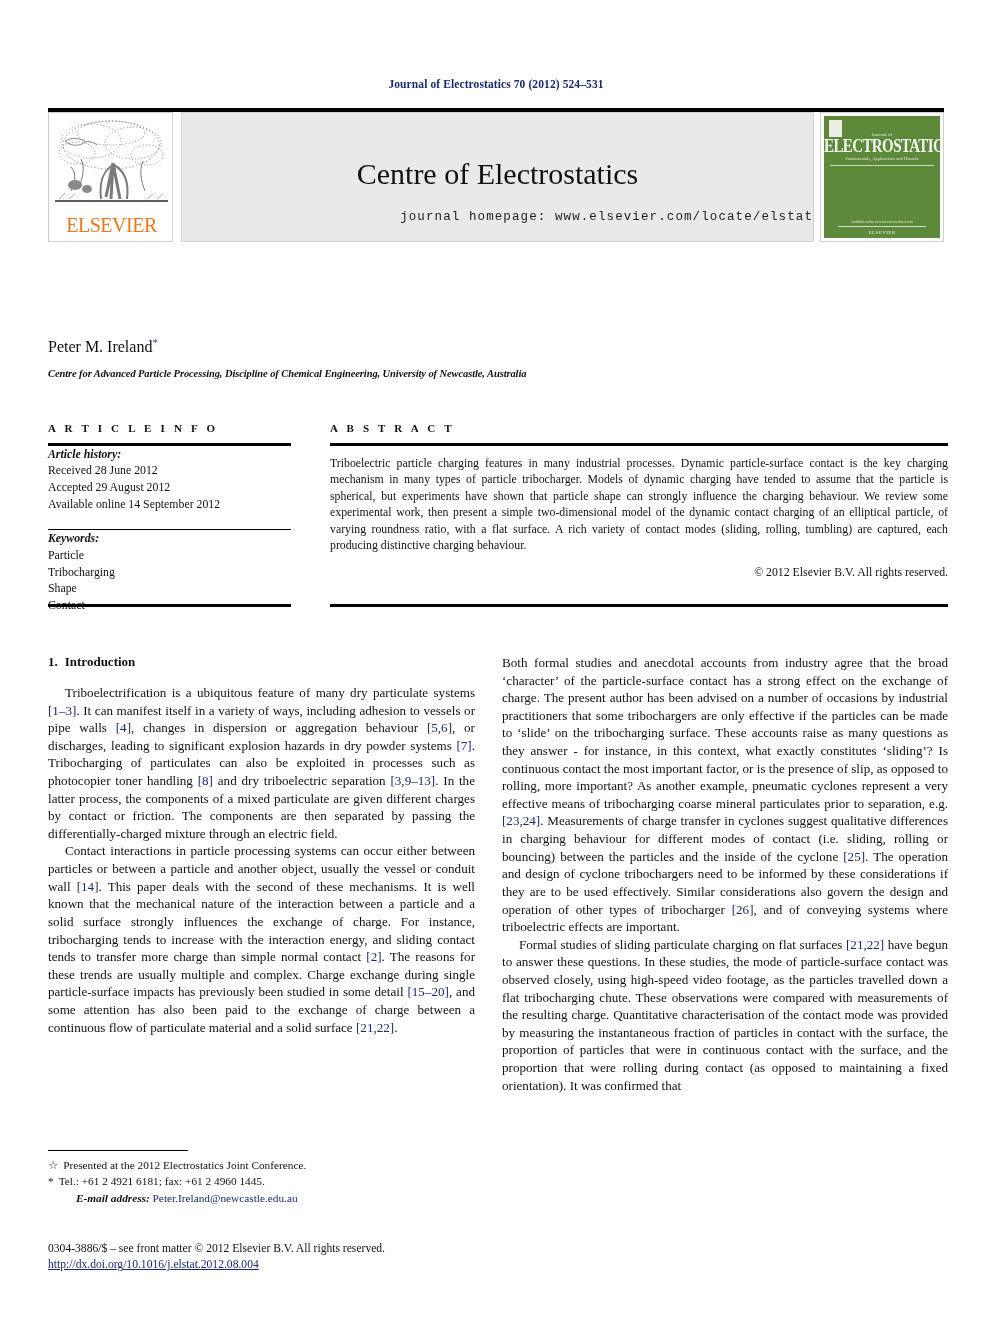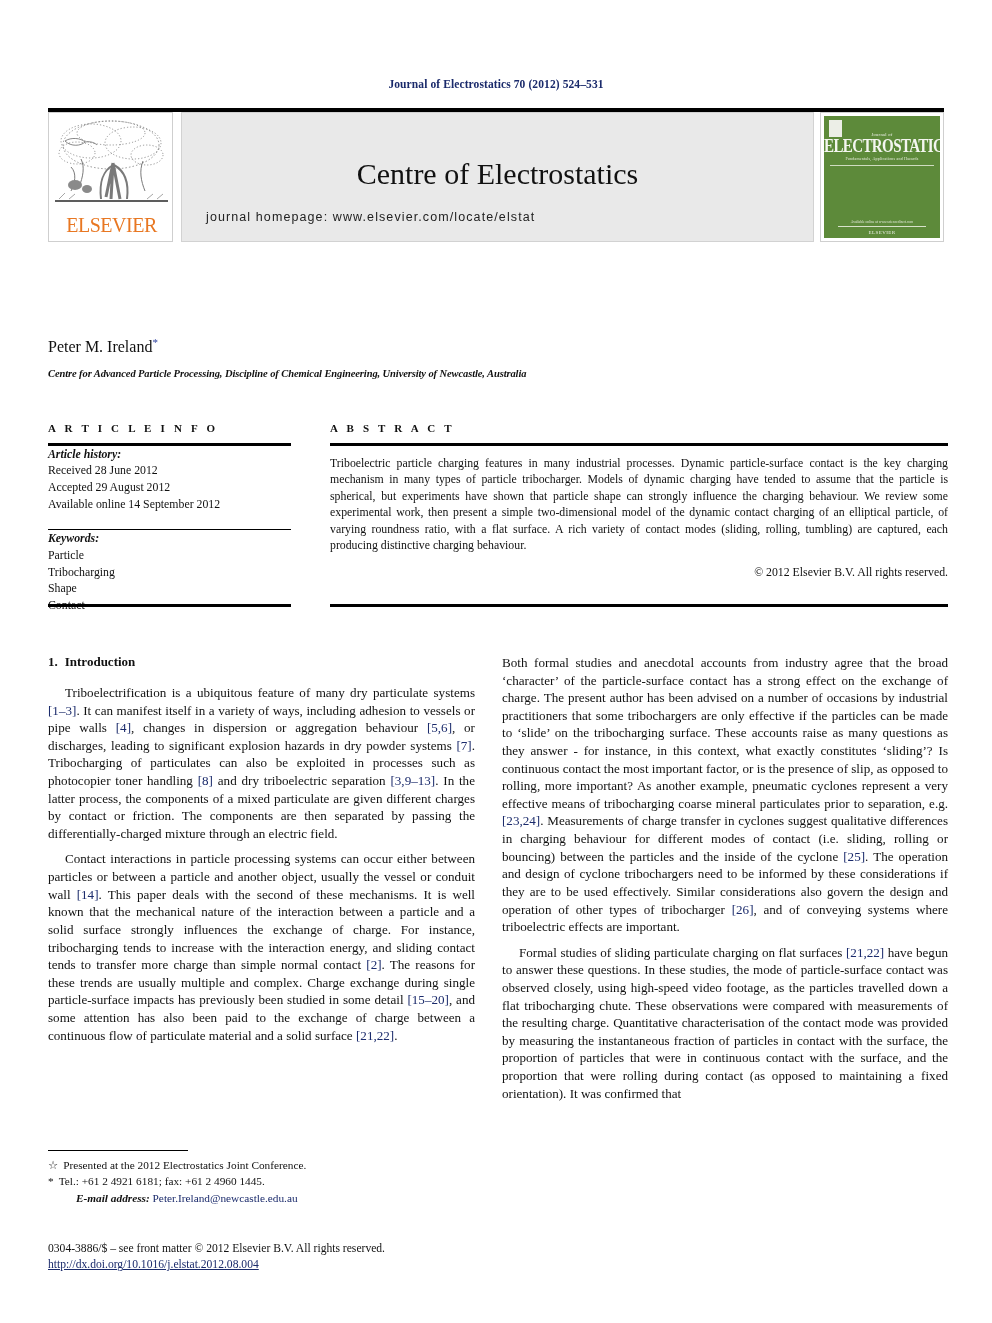--- a/index.html
+++ b/index.html
@@ -105,26 +105,25 @@
     width: 100%;
     text-align: center;
     font-family: "Liberation Serif", serif;
     font-size: 30px;
     color: #111;
   }
   .homepage-line {
     position: absolute;
     left: 0; top: 97px;
     width: 100%;
-    text-align: left;
-    font-family: Liberation Sans, sans-serif;
+    text-align: right;
+    font-family: Liberation Mono, monospace;
     font-size: 12.5px;
     letter-spacing: 1.1px;
     color: #222;
-    padding-left: 24px;
   }
 
   .cover-thumb {
     position: absolute;
     left: 772px; top: 0;
     width: 124px;
     height: 130px;
     border: 1px solid #cfcfcf;
     box-sizing: border-box;
     background: #ffffff;
@@ -335,21 +334,21 @@
   p.para {
     font-family: "Liberation Serif", serif;
     font-size: 13.1px;
     line-height: 1.345;
     color: #111;
     text-align: justify;
     margin: 0;
     text-indent: 17px;
     hyphens: auto;
   }
-  p.para + p.para { margin-top: 8px; }
+  p.para + p.para { margin-top: 0; }
   .cite { color: #1a2a6b; }
 
   
   .footnote-rule {
     position: absolute;
     left: 48px; top: 1146px;
     width: 140px;
     height: 1.3px;
     background: #000;
   }

